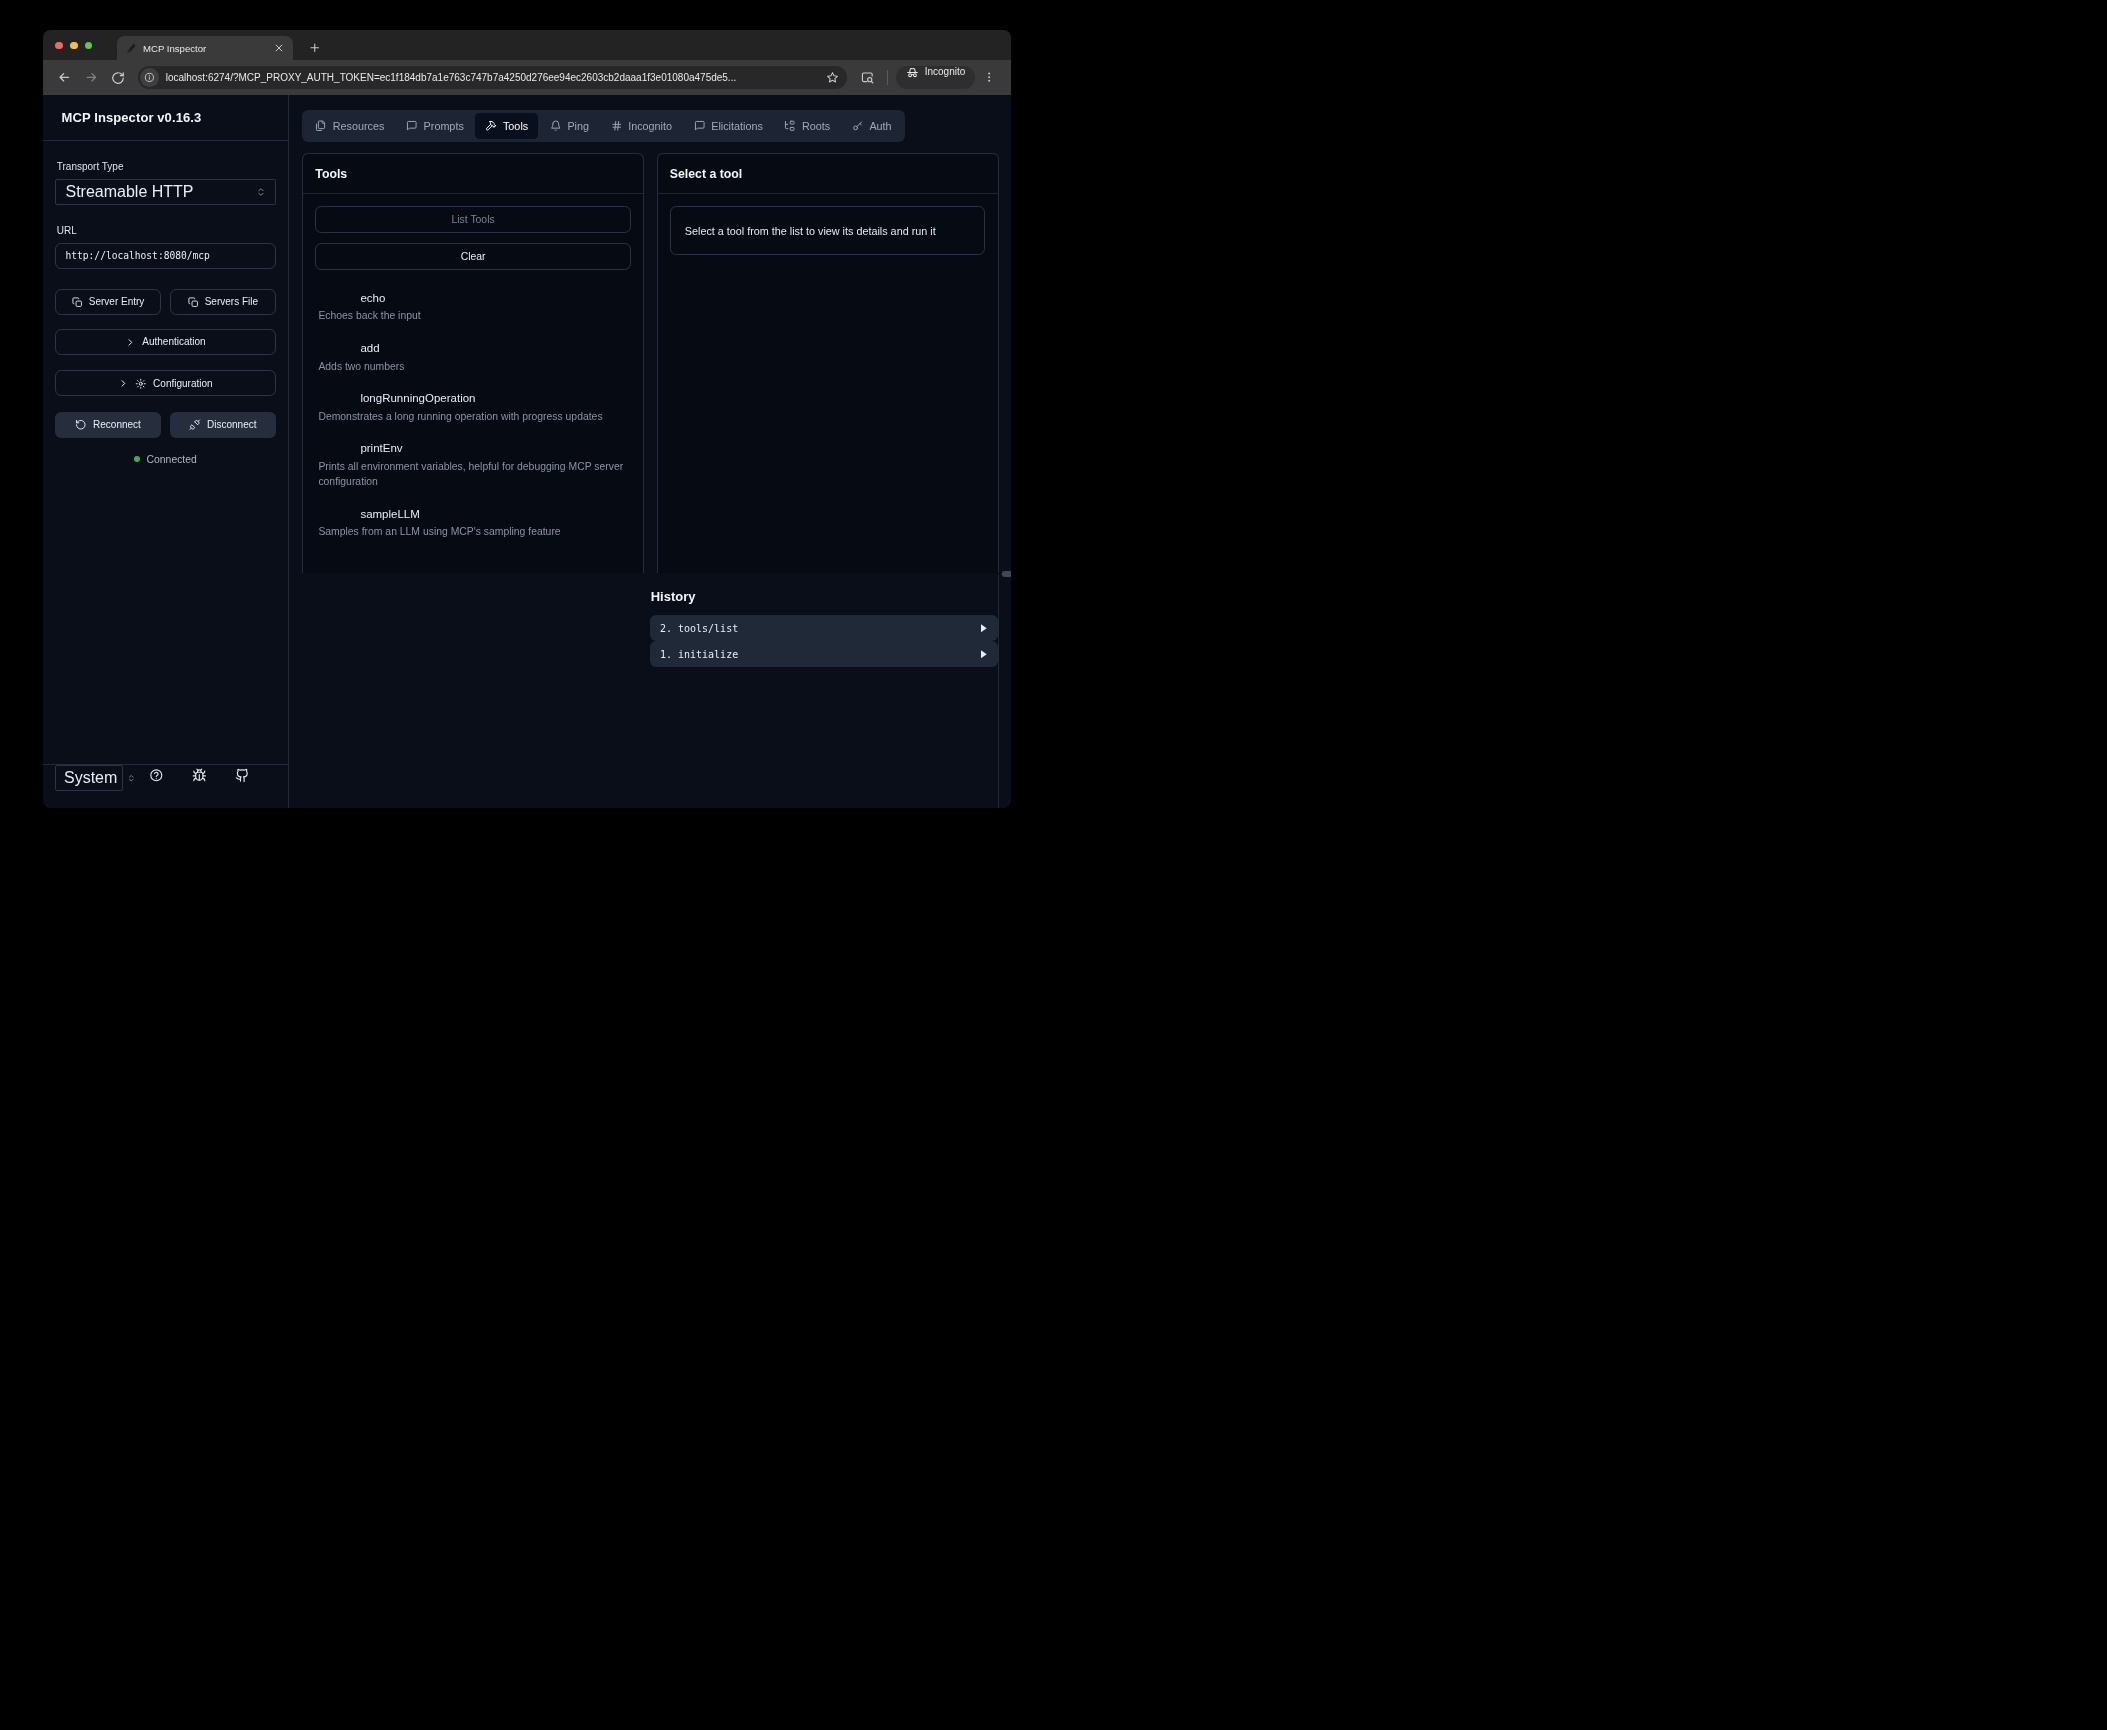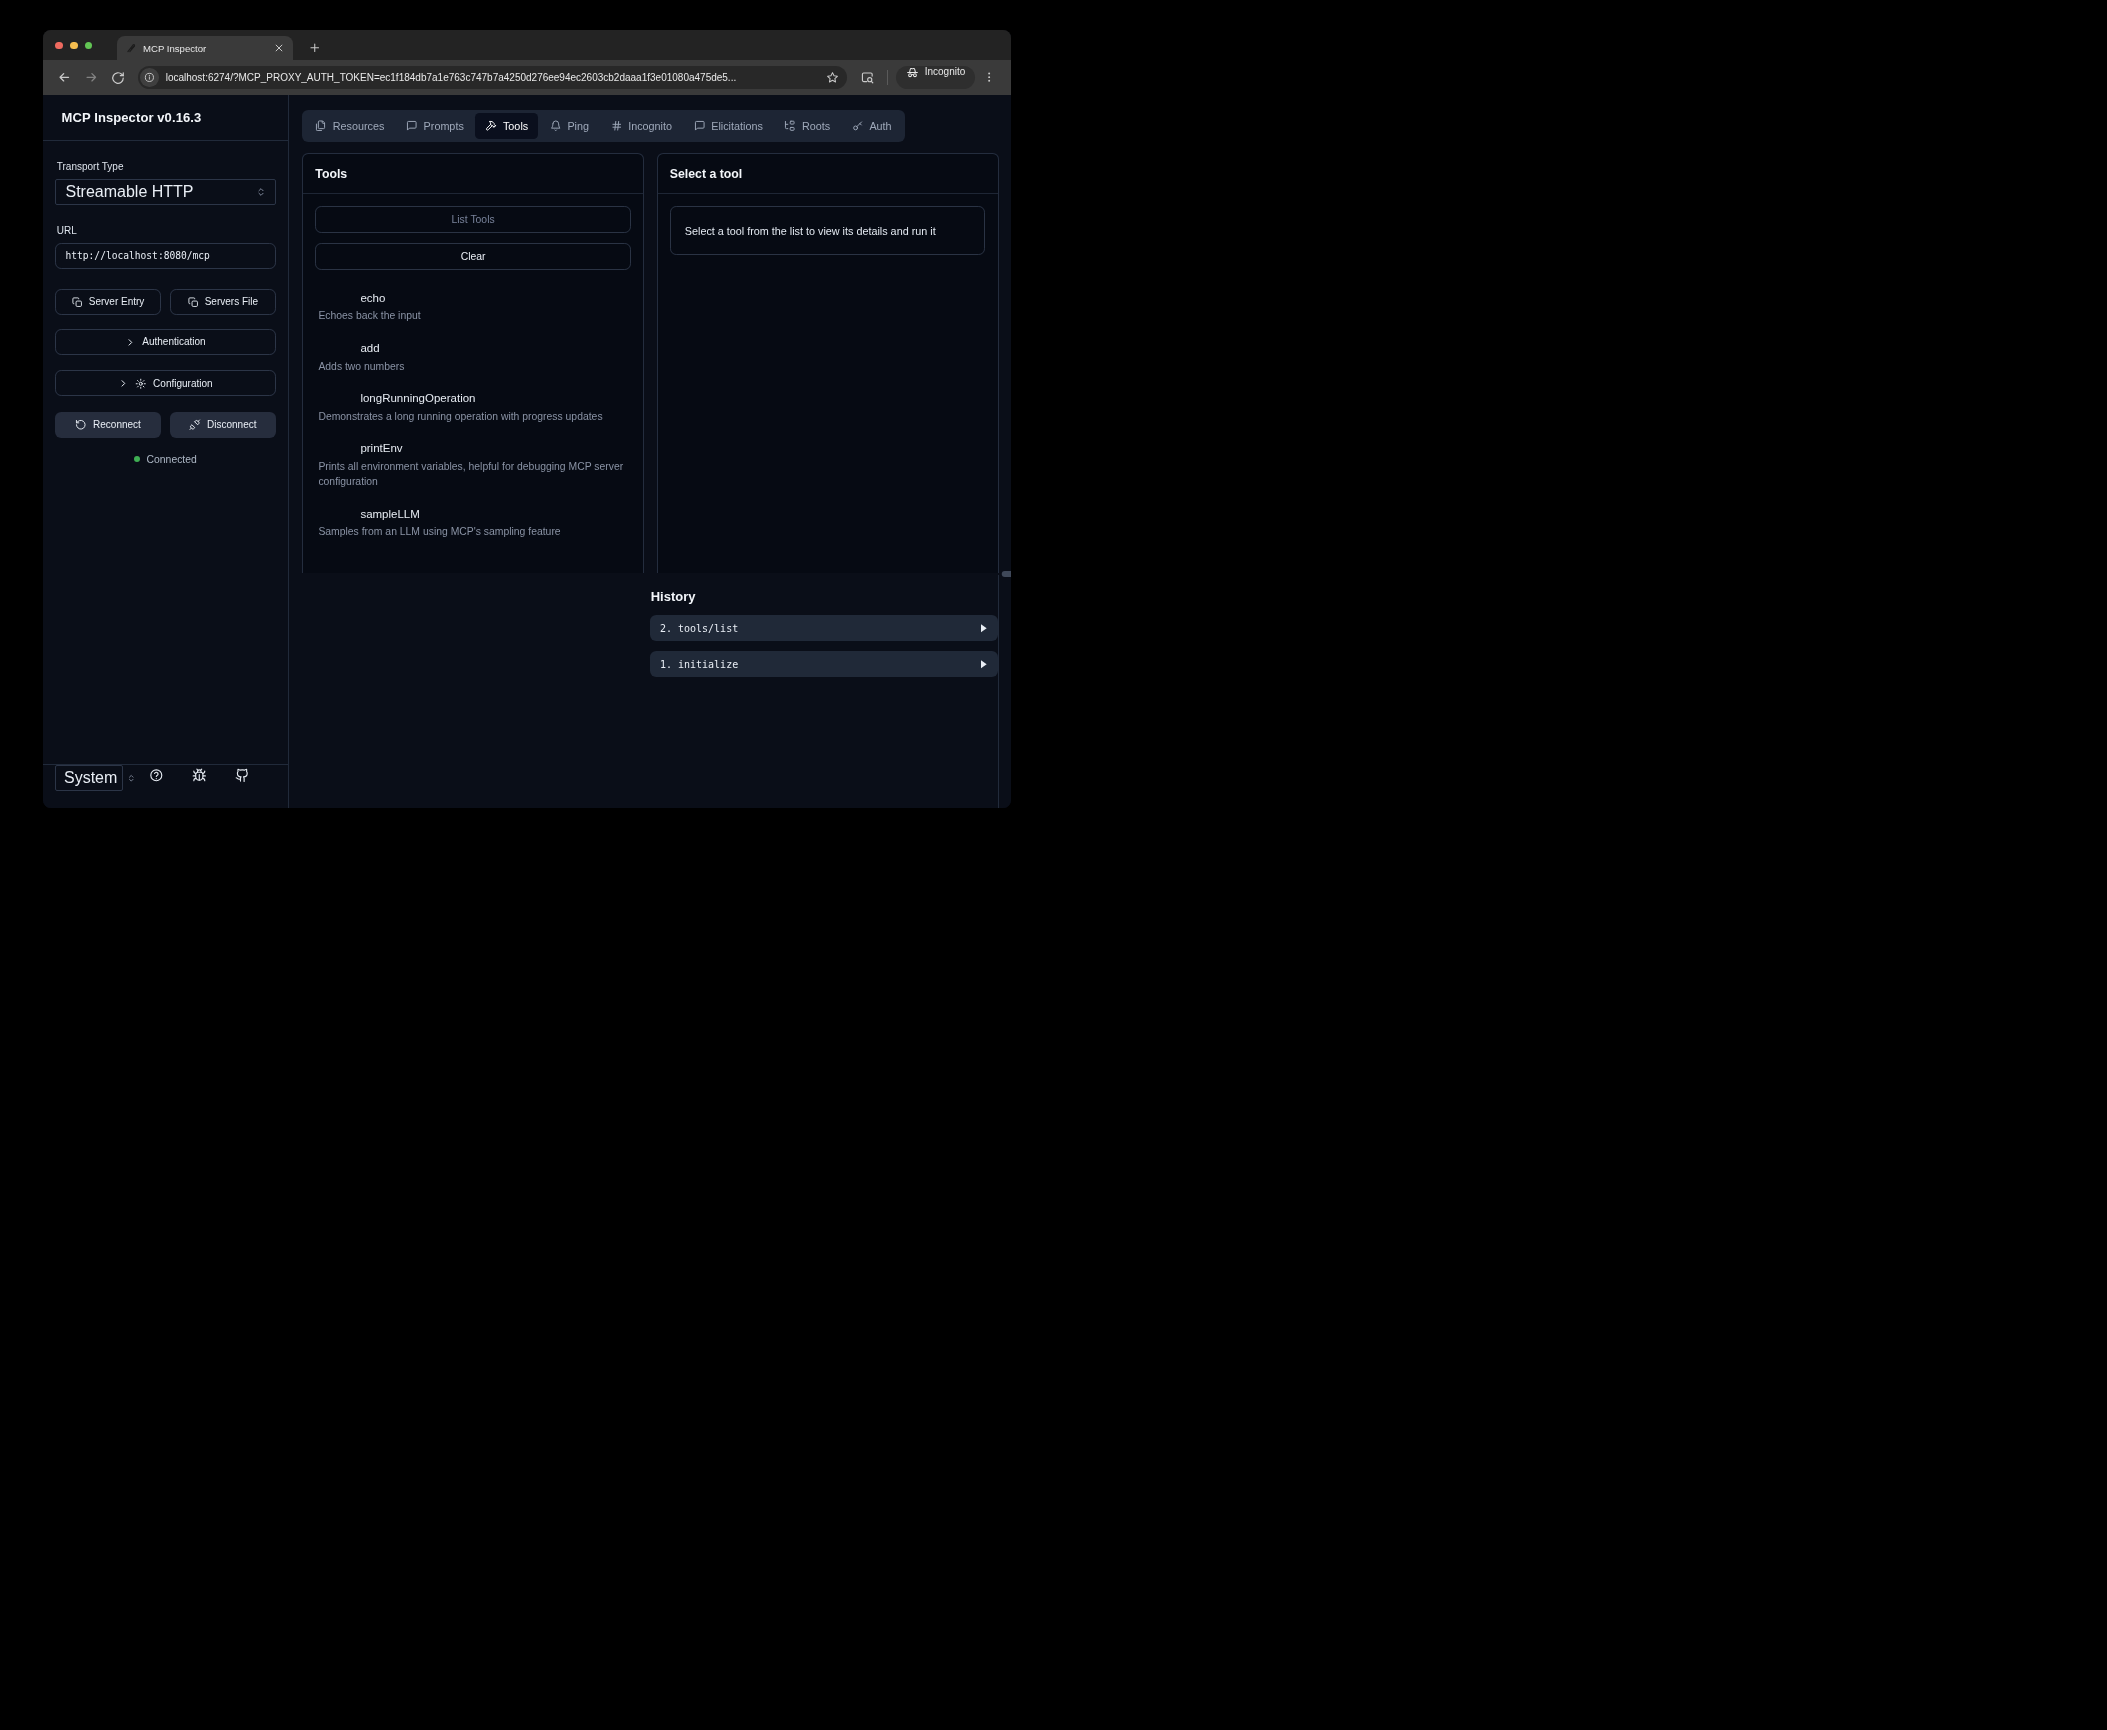--- a/index.html
+++ b/index.html
@@ -80,21 +80,21 @@
   .placeholder-box{border:0.8px solid #2a3344;border-radius:6.2px;padding:17.7px 14px;font-size:10.8px;color:#e3e9f1;}
   .splitter{position:relative;height:1.5px;margin:0 -12.3px 0 -13px;background:#333c4d;flex:none;}
   .grip{position:absolute;left:50.2%;top:-2.3px;width:18.5px;height:6.2px;border-radius:3.1px;background:#3f4859;
     transform:translateX(-50%);cursor:row-resize;}
   .bottom{flex:1;display:flex;min-height:0;}
   .hist{flex:0 0 348px;padding-top:14px;min-width:0;}
   .bvdiv{width:0.8px;background:#222b3b;flex:none;}
   .notif{flex:1;padding:14px 0 0 20px;min-width:0;}
   .sect-h{font-size:13px;font-weight:700;color:#f3f6fa;margin:0 0 11.5px 0.8px;}
   .hrow{height:26px;background:#202938;border-radius:6.2px;display:flex;align-items:center;
-    justify-content:space-between;padding:0 10px;margin-bottom:10px;color:#e9eef5;
+    justify-content:space-between;padding:0 10px;color:#e9eef5;
     font-family:"DejaVu Sans Mono",monospace;font-size:10px;cursor:pointer;}
   svg{display:block;}
 </style>
 </head>
 <body>
 
 <div class="window">
 
   <div class="tabstrip">
     <div class="traffic">

